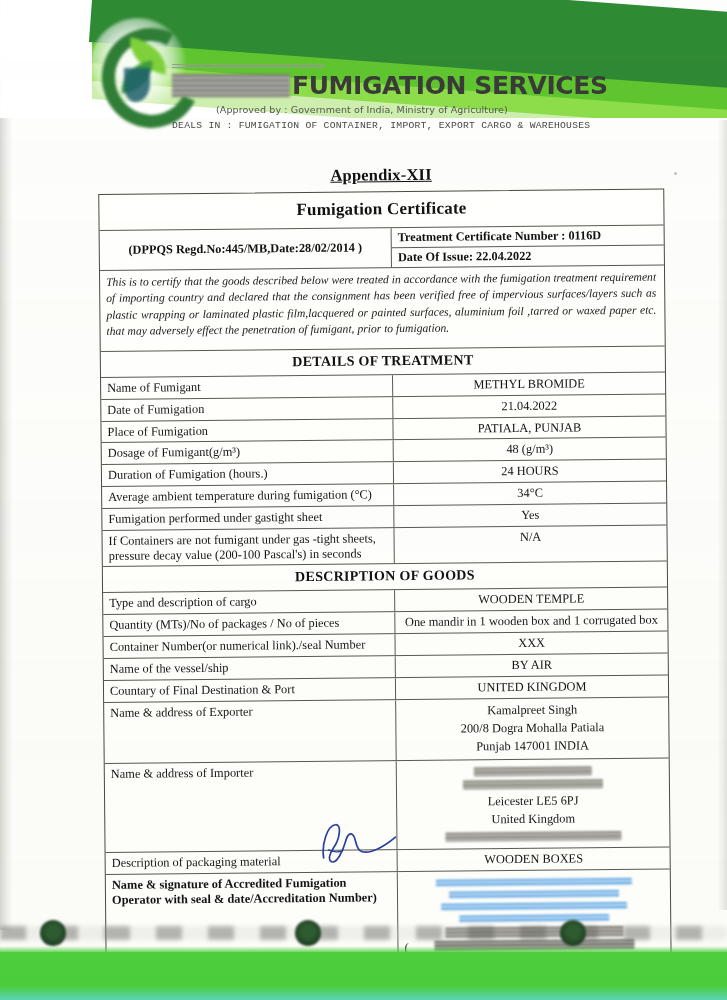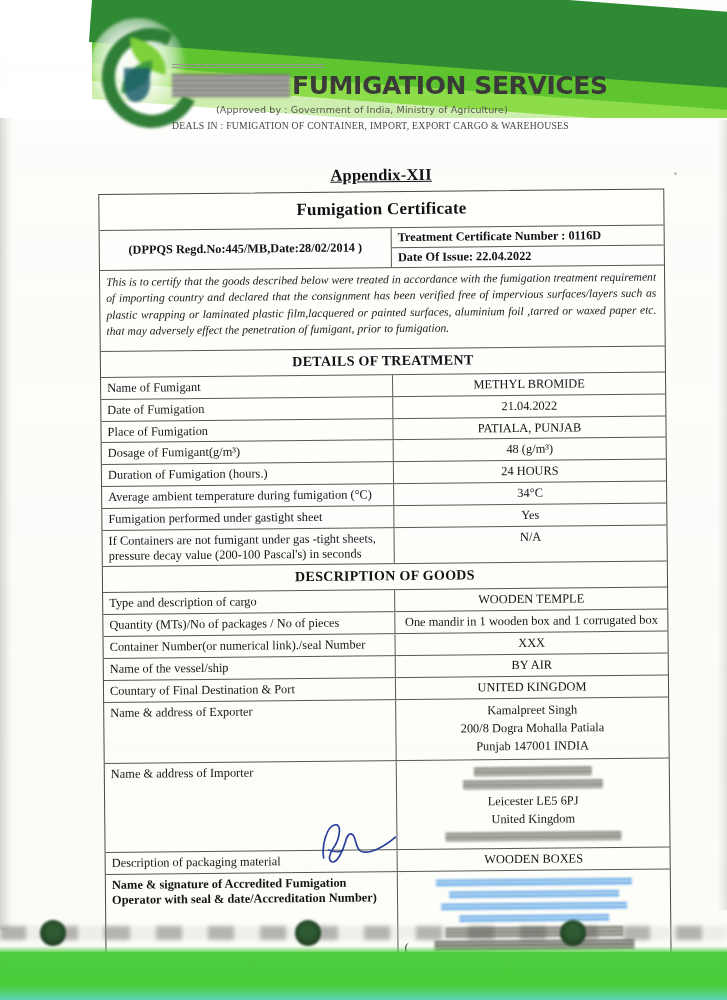--- a/index.html
+++ b/index.html
@@ -128,21 +128,21 @@
   }
   .lh-title{
     font-size:25px;font-weight:bold;color:#3a3a38;letter-spacing:-.4px;
     line-height:1;
   }
   .lh-sub1{
     font-family:"DejaVu Sans", sans-serif;
     font-size:9.5px;color:#55554f;margin-top:6px;letter-spacing:.1px;padding-left:44px;
   }
   .lh-sub2{
-    font-family:Liberation Serif, serif;
+    font-family:Liberation Mono, monospace;
     font-size:9.7px;color:#47474a;margin-top:5px;letter-spacing:.25px;
   }
 
   
   #cert{
     position:absolute;left:98px;top:168px;width:566px;
     z-index:10;
     transform:rotate(-0.55deg);
     transform-origin:left top;
   }

